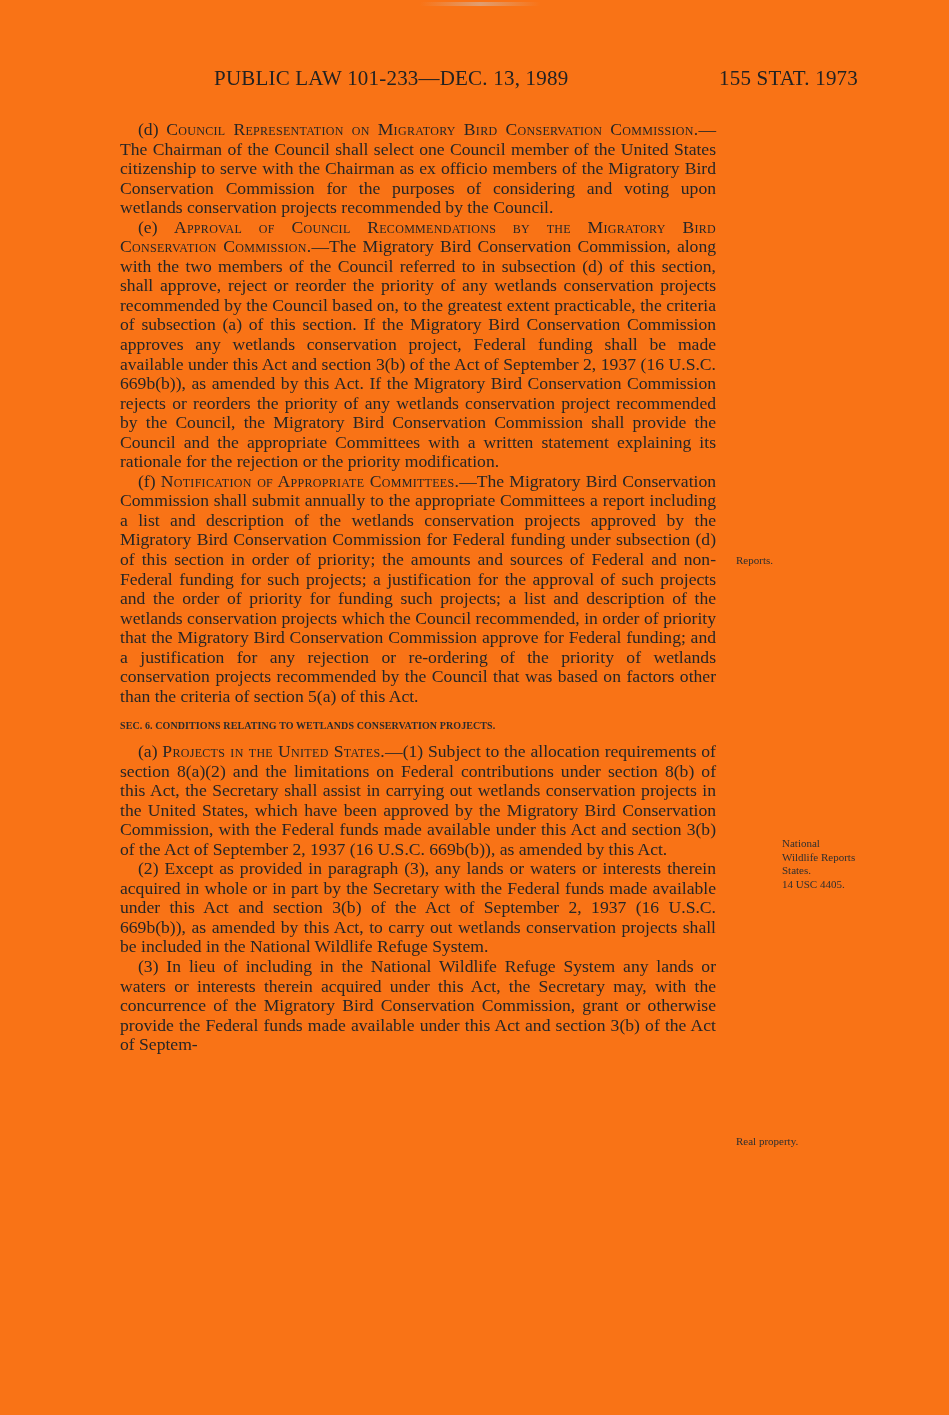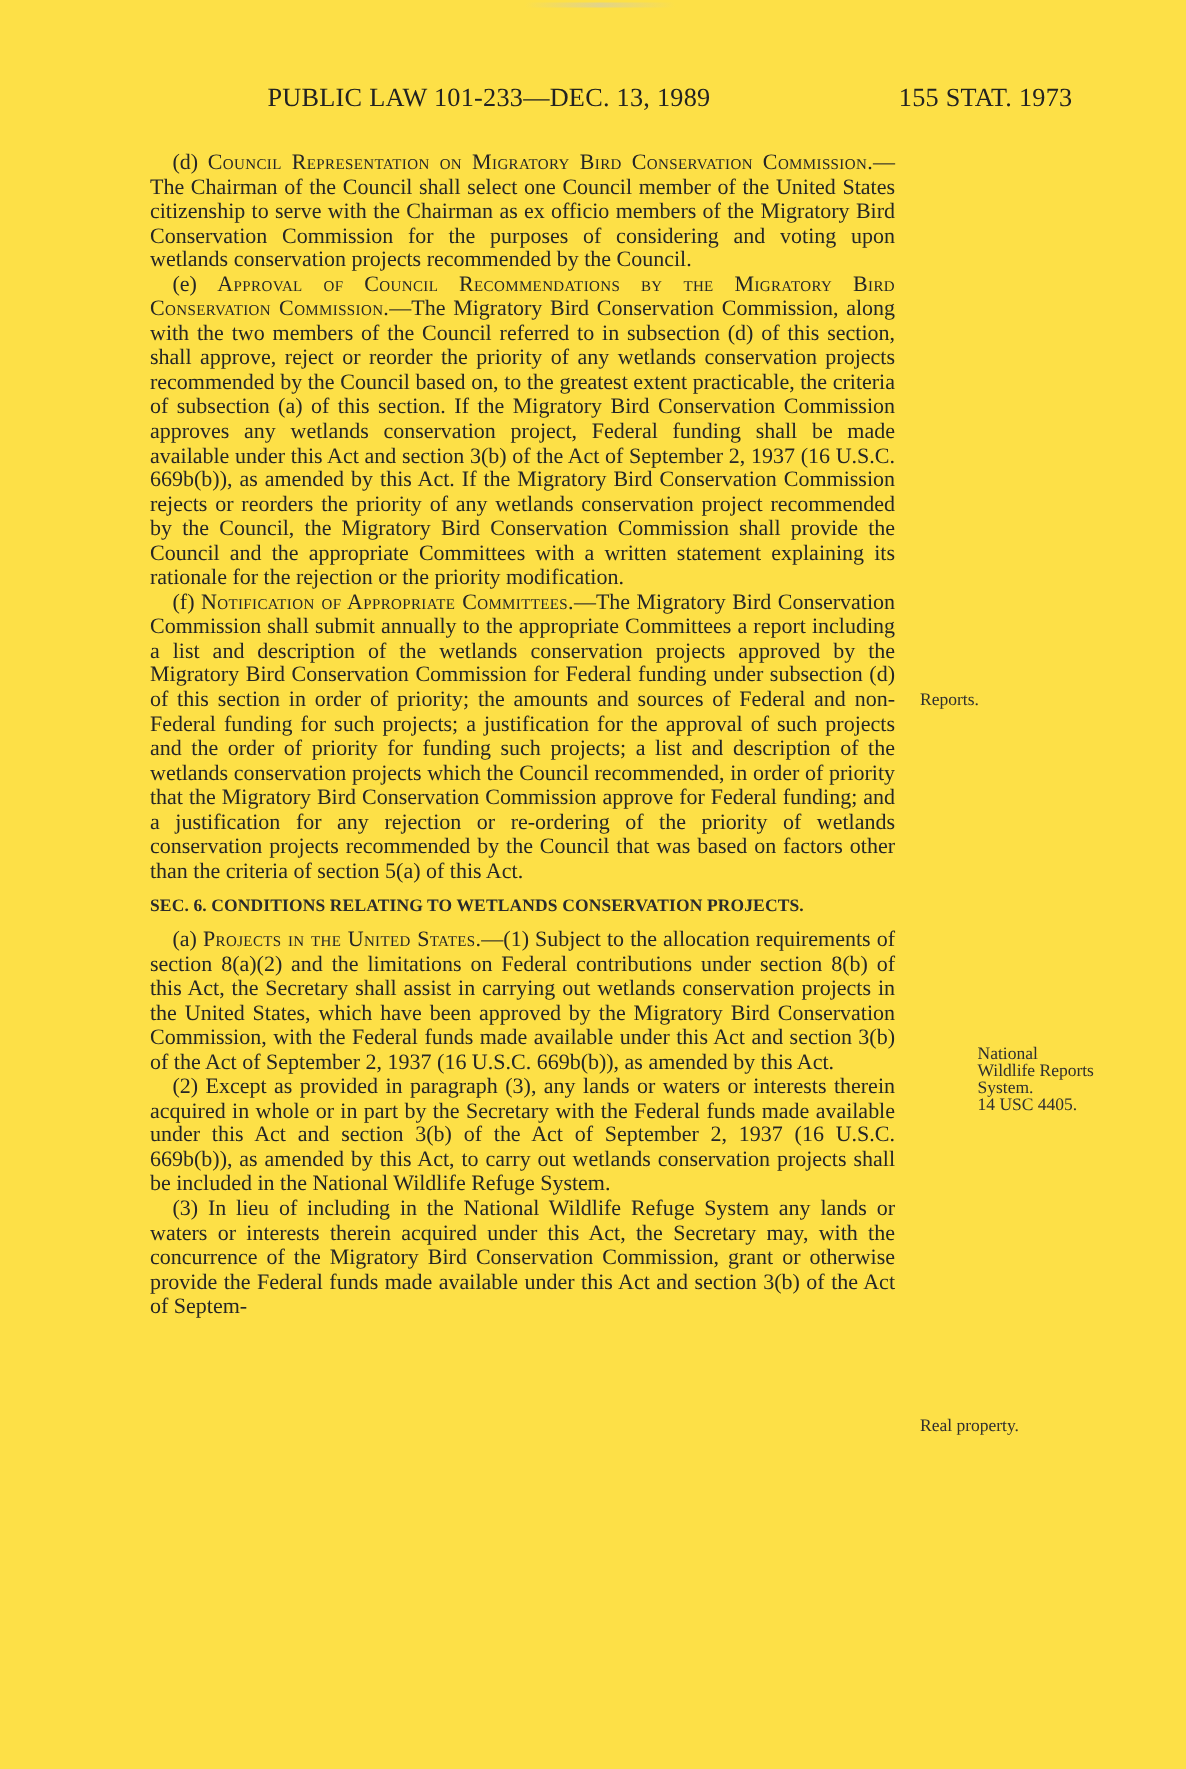--- a/index.html
+++ b/index.html
@@ -13,21 +13,21 @@
       position: relative;
       overflow: hidden;
       font-family: "DejaVu Serif", "Liberation Serif", serif;
       color: #2a2a2a;
     }
     .page {
       position: absolute;
       left: 0; top: 0;
       width: 949px;
       height: 1415px;
-      background: #fde047;
+      background: #f97316;
     }
     .running-head {
       position: absolute;
       top: 66px;
       left: 214px;
       width: 644px;
       height: 28px;
       font-family: "Liberation Serif", serif;
       font-size: 21px;
       letter-spacing: 0.2px;
@@ -53,31 +53,31 @@
       text-align: justify;
       hyphens: manual;
     }
     .sc {
       font-variant: small-caps;
       letter-spacing: 0.3px;
     }
     .sec-heading {
       margin: 10px 0 6px 0;
       font-family: "Liberation Serif", serif;
-      font-size: 14px;
+      font-size: 10px;
       font-weight: bold;
       letter-spacing: 0.1px;
       text-indent: 0;
       white-space: nowrap;
       color: #2b2b2b;
     }
     .margin-note {
       position: absolute;
       font-family: "Liberation Serif", serif;
-      font-size: 14px;
+      font-size: 11px;
       line-height: 13.5px;
       color: #2f2f2f;
     }
     .margin-note div { white-space: nowrap; }
     .scan-noise {
       position: absolute;
       top: 2px;
       left: 420px;
       width: 120px;
       height: 4px;
@@ -115,20 +115,20 @@
     <p class="para">(3) In lieu of including in the National Wildlife Refuge System any lands or waters or interests therein acquired under this Act, the Secretary may, with the concurrence of the Migratory Bird Con­servation Commission, grant or otherwise provide the Federal funds made available under this Act and section 3(b) of the Act of Septem-</p>
   </div>
 
   <div class="margin-note" style="left:736px; top:554px;">
     <div>Reports.</div>
   </div>
 
   <div class="margin-note" style="left:736px; top:837px;margin-left:46px;">
     <div>National</div>
     <div>Wildlife Reports</div>
-    <div>System.</div>
+    <div>States.</div>
     <div>14 USC 4405.</div>
   </div>
 
   <div class="margin-note" style="left:736px; top:1135px;">
     <div>Real property.</div>
   </div>
 </div>
 
 </body></html>

